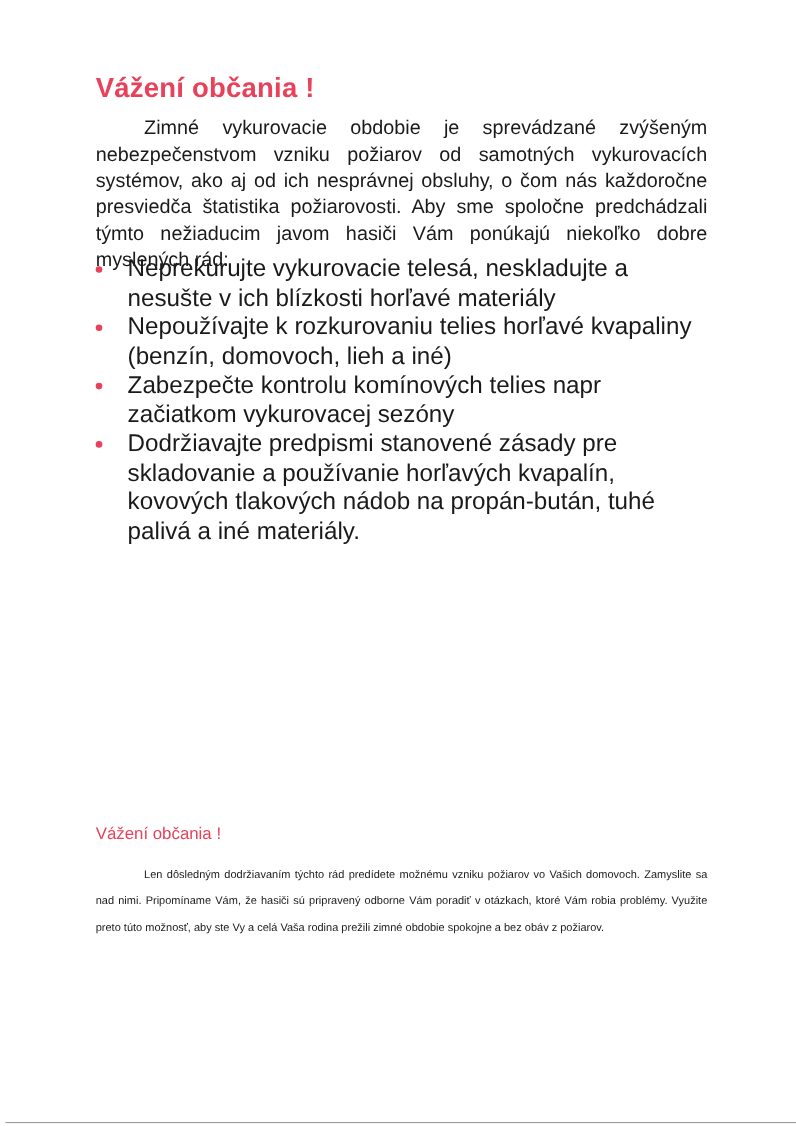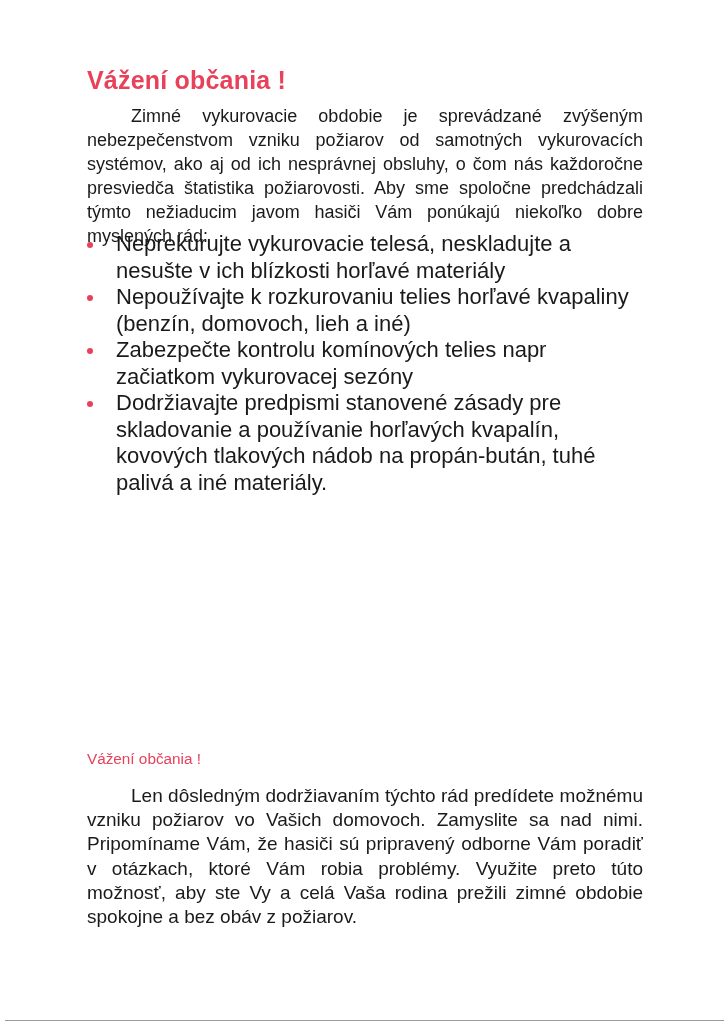--- a/index.html
+++ b/index.html
@@ -27,21 +27,21 @@
     .tips li .bullet {
       position: absolute; left: 0; top: 11px; width: 6px; height: 6px; border-radius: 50%;
       background: #e8415a;
     }
     .subtitle {
       position: absolute; left: 87px; top: 750px;
       font-size: 15.3px; color: #e8415a;
     }
     .closing {
       position: absolute; left: 87px; top: 784px; width: 556px;
-      font-size: 19px; line-height: 24.2px; text-align: justify; text-indent: 44px;
+      font-size: 10px; line-height: 24.2px; text-align: justify; text-indent: 44px;
       margin: 0;
     }
     .rule {
       position: absolute; left: 5px; right: 0; top: 1020px; height: 1px; background: #9a9a9a;
     }
   </style>
 </head>
 <body>
 
 <div class="title">Vážení občania !</div>

